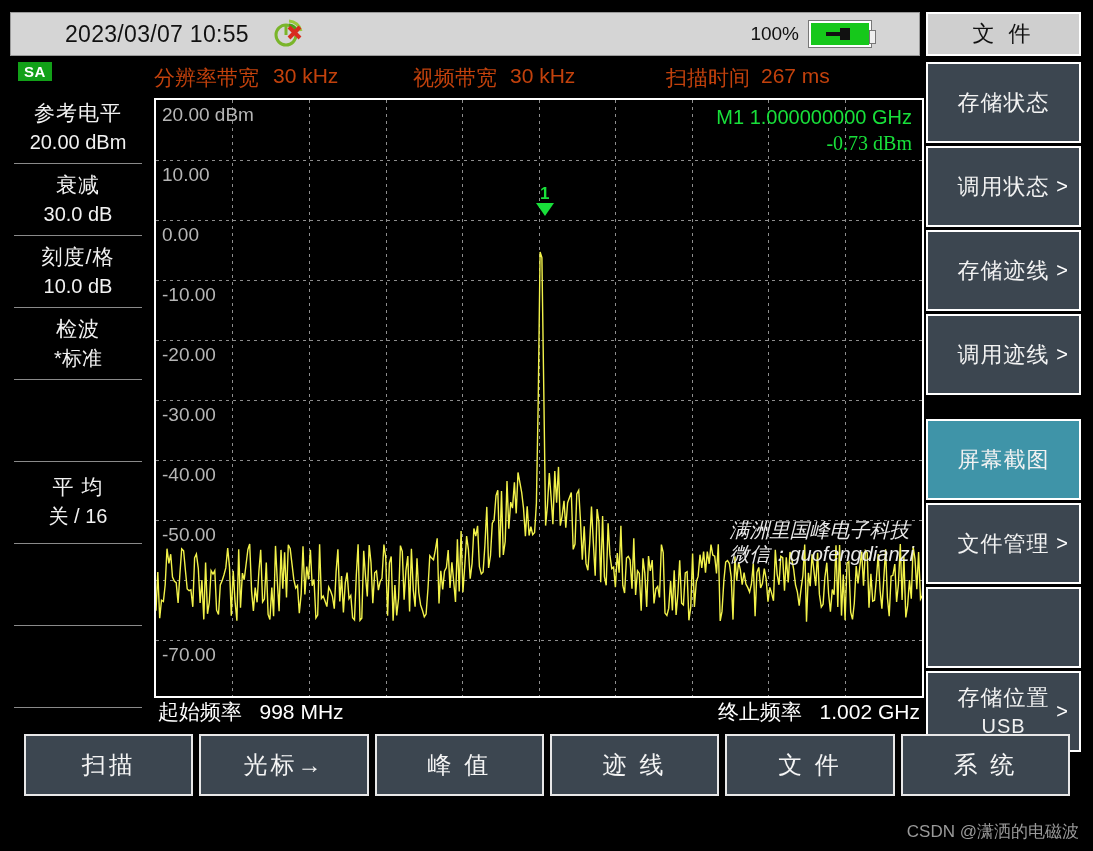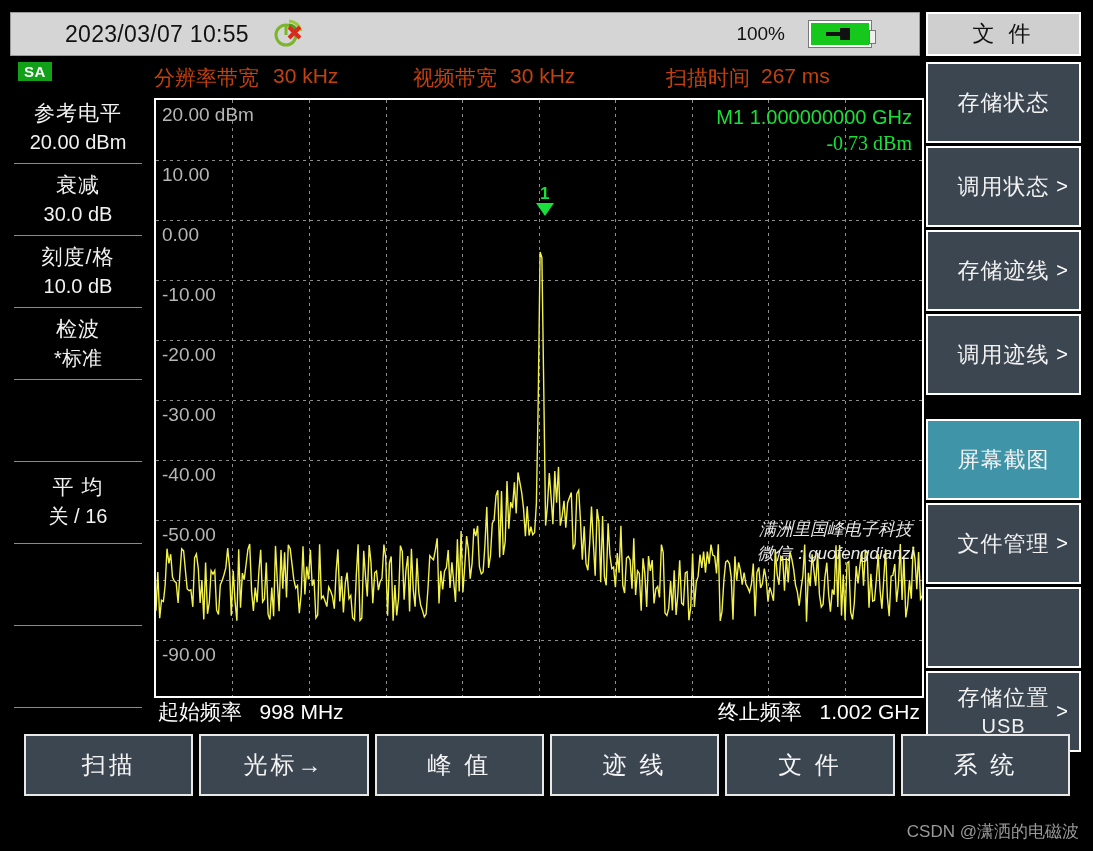--- a/index.html
+++ b/index.html
@@ -19,21 +19,21 @@
     border: 1px solid #9a9a9a;
     display: flex; align-items: center; padding-left: 40px;
   }
   .datetime {
     font-size: 23px; color: #111; margin-left: 14px; letter-spacing: 0.3px;
     white-space: nowrap;
   }
   .sat-icon { margin-left: 24px; width: 30px; height: 30px; position: relative; }
   .battery-wrap {
     margin-left: auto; margin-right: 48px;
-    display: flex; align-items: center; gap: 24px;
+    display: flex; align-items: center; gap: 10px;
   }
   .batt-pct { font-size: 19px; color: #111; }
   .batt {
     width: 62px; height: 26px; border: 2px solid #ffffff; background: #16c81b;
     position: relative; display: flex; align-items: center; justify-content: center;
     outline: 1px solid #777;
   }
   .batt::after {
     content: ""; position: absolute; right: -7px; top: 7px;
     width: 5px; height: 12px; background: #f0f0f0; border: 1px solid #777;
@@ -96,22 +96,22 @@
     white-space: nowrap;
   }
   .marker-readout {
     position: absolute; right: 10px; top: 4px; color: #18e03a;
     font-size: 20px; text-align: right; line-height: 26px; white-space: nowrap;
   }
   .mk-line2 { display: block; font-family: Liberation Serif, serif; }
 
   .watermark {
     position: absolute; right: 8px; top: 418px;
-    color: #eaeaea; font-size: 17px; font-style: italic;
-    line-height: 24px; text-align: center; white-space: nowrap;
+    color: #eaeaea; font-size: 20px; font-style: italic;
+    line-height: 24px; text-align: left; white-space: nowrap;
   }
 
   .freq-row {
     position: absolute; left: 6px; bottom: 0; width: 770px; height: 32px;
     color: #fff; font-size: 21px;
   }
   .freq-start { position: absolute; left: 4px; top: 0; }
   .freq-stop  { position: absolute; right: 4px; top: 0; }
 
   .mk-tri {
@@ -255,21 +255,21 @@
       <div class="gl-v" style="left:689px"></div>
 
       <span class="ylab" style="top:4px">20.00 dBm</span>
       <span class="ylab" style="top:64px">10.00</span>
       <span class="ylab" style="top:124px">0.00</span>
       <span class="ylab" style="top:184px">-10.00</span>
       <span class="ylab" style="top:244px">-20.00</span>
       <span class="ylab" style="top:304px">-30.00</span>
       <span class="ylab" style="top:364px">-40.00</span>
       <span class="ylab" style="top:424px">-50.00</span>
-      <span class="ylab" style="top:544px">-90.00</span>
+      <span class="ylab" style="top:544px">-70.00</span>
 
       <div class="marker-readout">
         <span>M1</span>
         <span>1.000000000 GHz</span>
         <span class="mk-line2">-0.73 dBm</span>
       </div>
 
       <svg id="trace-svg" width="770" height="600" viewBox="0 0 770 600" style="position:absolute;left:0;top:0;">
           <path d="M0.0 510.8L1.8 472.1L3.7 518.2L5.5 500.2L7.4 501.5L9.2 484.7L11.0 448.7L12.9 463.4L14.7 454.2L16.5 477.0L18.4 481.3L20.2 482.7L22.1 503.0L23.9 473.7L25.7 448.9L27.6 450.8L29.4 470.2L31.2 488.9L33.1 490.7L34.9 489.8L36.8 506.8L38.6 458.0L40.4 454.0L42.3 468.3L44.1 503.0L45.9 480.0L47.8 519.4L49.6 462.5L51.5 513.8L53.3 502.3L55.1 470.6L57.0 474.0L58.8 470.6L60.6 510.2L62.5 514.5L64.3 484.9L66.2 480.5L68.0 474.8L69.8 467.9L71.7 448.1L73.5 467.1L75.3 515.6L77.2 470.7L79.0 500.9L80.9 520.8L82.7 449.2L84.5 507.7L86.4 473.1L88.2 479.7L90.0 465.0L91.9 449.4L93.7 444.1L95.6 491.4L97.4 510.9L99.2 487.6L101.1 502.3L102.9 471.4L104.7 449.8L106.6 501.9L108.4 499.1L110.3 462.5L112.1 514.4L113.9 519.4L115.8 487.5L117.6 516.3L119.5 445.9L121.3 480.7L123.1 511.3L125.0 449.9L126.8 488.8L128.6 452.4L130.5 497.4L132.3 444.7L134.2 448.8L136.0 464.2L137.8 479.4L139.7 488.0L141.5 485.5L143.3 513.3L145.2 493.9L147.0 446.2L148.9 494.5L150.7 466.5L152.5 479.4L154.4 449.9L156.2 485.8L158.0 479.5L159.9 517.9L161.7 515.0L163.6 444.2L165.4 498.5L167.2 496.0L169.1 501.2L170.9 506.6L172.7 487.1L174.6 491.1L176.4 496.2L178.3 508.7L180.1 471.9L181.9 449.4L183.8 501.5L185.6 476.0L187.4 512.4L189.3 482.8L191.1 472.6L193.0 498.7L194.8 495.5L196.6 517.6L198.5 519.9L200.3 475.4L202.1 444.3L204.0 520.4L205.8 518.2L207.7 450.8L209.5 476.2L211.3 496.4L213.2 445.1L215.0 462.6L216.8 503.1L218.7 472.8L220.5 471.0L222.4 490.1L224.2 481.4L226.0 478.3L227.9 444.5L229.7 457.1L231.6 515.8L233.4 463.1L235.2 456.4L237.1 520.8L238.9 485.1L240.7 515.5L242.6 498.0L244.4 445.6L246.3 451.5L248.1 499.8L249.9 470.7L251.8 456.1L253.6 511.6L255.4 448.7L257.3 490.1L259.1 506.6L261.0 458.3L262.8 492.6L264.6 504.9L266.5 510.5L268.3 516.9L270.1 514.0L272.0 488.3L273.8 455.6L275.7 458.1L277.5 459.8L279.3 450.4L281.2 438.3L283.0 503.4L284.8 470.9L286.7 489.4L288.5 471.3L290.4 467.6L292.2 450.0L294.0 487.9L295.9 462.4L297.7 481.7L299.5 502.0L301.4 439.2L303.2 491.5L305.1 430.9L306.9 492.3L308.7 467.0L310.6 436.1L312.4 449.4L314.2 478.6L316.1 463.1L317.9 428.5L319.8 436.2L321.6 425.9L323.4 466.6L325.3 473.9L327.1 472.0L328.9 445.5L330.8 406.9L332.6 467.9L334.5 455.5L336.3 423.2L338.1 420.0L340.0 395.6L341.8 390.2L343.7 457.4L345.5 391.0L347.3 455.0L349.2 441.5L351.0 381.0L352.8 428.6L354.7 402.1L356.5 408.1L358.4 382.3L360.2 413.4L362.0 372.5L363.9 382.7L365.7 392.7L367.5 408.1L369.4 436.1L371.2 406.3L373.1 435.5L374.9 426.6L376.7 434.7L378.6 432.5L380.4 403.4L382.2 301.6L384.1 152.0L385.9 157.6L387.8 291.5L389.6 425.6L391.4 406.1L393.3 373.0L395.1 397.5L396.9 424.2L398.8 371.1L400.6 402.8L402.5 366.9L404.3 425.7L406.1 416.1L408.0 400.8L409.8 427.7L411.6 402.7L413.5 397.4L415.3 392.6L417.2 449.4L419.0 444.0L420.8 393.9L422.7 390.3L424.5 421.1L426.3 459.8L428.2 426.3L430.0 463.4L431.9 470.3L433.7 443.2L435.5 406.5L437.4 443.9L439.2 475.8L441.1 409.1L442.9 422.1L444.7 482.3L446.6 416.1L448.4 476.7L450.2 485.3L452.1 423.2L453.9 454.9L455.8 468.6L457.6 467.1L459.4 487.3L461.3 453.0L463.1 472.7L464.9 425.8L466.8 485.5L468.6 493.0L470.5 458.0L472.3 456.3L474.1 460.0L476.0 488.8L477.8 438.2L479.6 494.9L481.5 470.8L483.3 473.4L485.2 510.8L487.0 458.3L488.8 473.1L490.7 506.9L492.5 456.0L494.3 470.9L496.2 460.0L498.0 503.4L499.9 488.8L501.7 486.5L503.5 497.5L505.4 444.6L507.2 452.5L509.0 513.1L510.9 515.5L512.7 508.4L514.6 480.9L516.4 510.4L518.2 470.3L520.1 514.9L521.9 493.5L523.7 460.3L525.6 503.3L527.4 505.0L529.3 472.8L531.1 471.7L532.9 520.3L534.8 506.6L536.6 453.5L538.4 506.9L540.3 481.8L542.1 476.4L544.0 454.7L545.8 467.9L547.6 451.6L549.5 472.6L551.3 451.6L553.2 463.8L555.0 444.5L556.8 455.0L558.7 456.1L560.5 473.4L562.3 444.2L564.2 520.9L566.0 511.4L567.9 480.2L569.7 462.1L571.5 460.5L573.4 463.6L575.2 477.1L577.0 519.6L578.9 456.4L580.7 480.8L582.6 462.3L584.4 470.2L586.2 484.6L588.1 472.5L589.9 484.0L591.7 487.4L593.6 492.1L595.4 484.2L597.3 463.6L599.1 516.3L600.9 472.6L602.8 467.4L604.6 488.0L606.4 483.5L608.3 468.5L610.1 478.6L612.0 501.6L613.8 487.4L615.6 493.1L617.5 500.8L619.3 449.7L621.1 474.1L623.0 484.8L624.8 456.2L626.7 457.6L628.5 490.8L630.3 457.3L632.2 482.5L634.0 452.0L635.8 458.8L637.7 469.7L639.5 484.8L641.4 492.2L643.2 505.6L645.0 489.3L646.9 475.5L648.7 444.6L650.5 521.8L652.4 472.8L654.2 486.1L656.1 454.3L657.9 470.4L659.7 485.8L661.6 452.7L663.4 494.4L665.3 507.0L667.1 504.3L668.9 477.4L670.8 462.7L672.6 493.8L674.4 511.7L676.3 489.6L678.1 494.8L680.0 445.2L681.8 507.1L683.6 445.0L685.5 515.6L687.3 474.5L689.1 520.1L691.0 463.0L692.8 461.6L694.7 512.1L696.5 519.4L698.3 503.3L700.2 466.1L702.0 483.5L703.8 466.8L705.7 451.7L707.5 485.7L709.4 450.7L711.2 453.0L713.0 507.7L714.9 473.7L716.7 501.1L718.5 500.3L720.4 478.8L722.2 454.1L724.1 490.5L725.9 508.6L727.7 480.1L729.6 449.4L731.4 497.6L733.2 516.2L735.1 476.2L736.9 475.3L738.8 464.0L740.6 502.0L742.4 484.5L744.3 444.1L746.1 499.9L747.9 456.6L749.8 517.4L751.6 505.9L753.5 480.1L755.3 498.7L757.1 446.5L759.0 459.1L760.8 489.1L762.6 452.1L764.5 499.1L766.3 495.6L768.2 459.8L770.0 451.8" fill="none" stroke="#f2f24a" stroke-width="1.4" stroke-linejoin="miter"></path>
         </svg>

